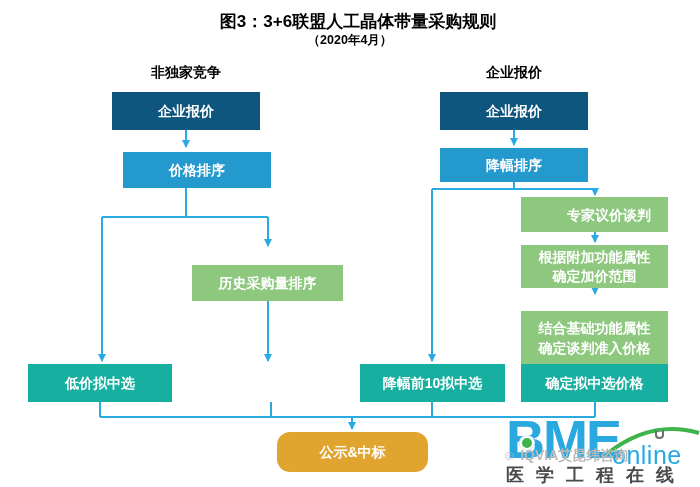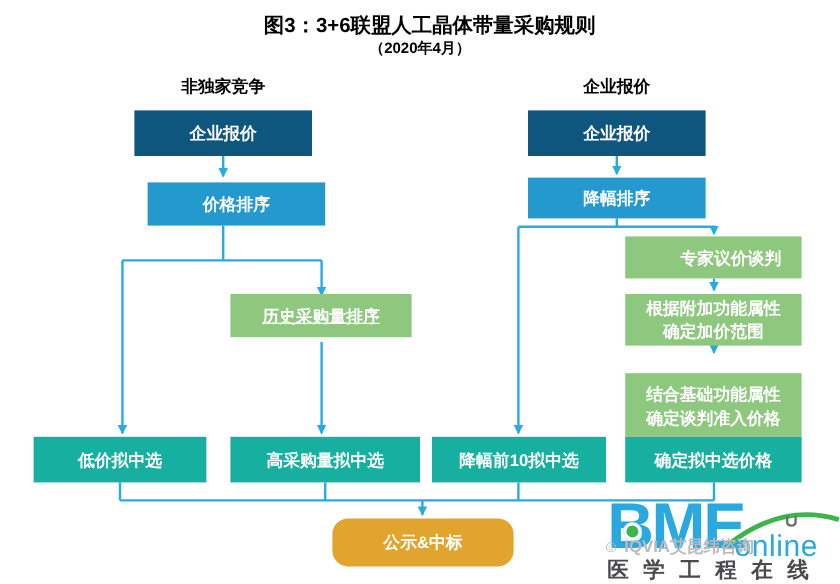--- a/index.html
+++ b/index.html
@@ -31,21 +31,21 @@
   .dark  { background:#0F567F; }
   .mid   { background:#2499CE; }
   .green { background:#8DC87E; }
   .teal  { background:#17AF9F; }
   .orange{ background:#E0A42F; }
 
   .n-quote-l   { left:112px; top:92px;  width:148px; height:38px; }
   .n-price     { left:112px; top:152px; width:148px; height:36px;margin-left:11px; }
   .n-quote-r   { left:440px; top:92px;  width:148px; height:38px; }
   .n-reduce    { left:440px; top:148px; width:148px; height:34px; }
-  .n-history   { left:192px; top:245px; width:151px; height:36px;text-decoration:underline; }
+  .n-history   { left:192px; top:265px; width:151px; height:36px; }
   .n-expert    { left:521px; top:197px; width:147px; height:35px;padding-left:29px; }
   .n-addon     { left:521px; top:245px; width:147px; height:43px; line-height:19px; }
   .n-basic     { left:521px; top:311px; width:147px; height:53px; line-height:20px; }
   .n-low       { left:28px;  top:364px; width:144px; height:38px; }
   .n-high      { left:192px; top:364px; width:158px; height:38px; }
   .n-top10     { left:360px; top:364px; width:145px; height:38px; }
   .n-confirm   { left:521px; top:364px; width:147px; height:38px; }
   .n-announce  { left:277px; top:432px; width:151px; height:40px;border-radius:13px; }
 
   svg.connectors { position:absolute; left:0; top:0; z-index:1; }
@@ -142,23 +142,20 @@
     <span>根据附加功能属性</span>
     <span>确定加价范围</span>
   </div>
   <div class="node green n-basic">
     <span>结合基础功能属性</span>
     <span>确定谈判准入价格</span>
   </div>
   <div class="node teal n-low">
     <span>低价拟中选</span>
   </div>
-  <div class="node teal n-high">
-    <span>高采购量拟中选</span>
-  </div>
   <div class="node teal n-top10">
     <span>降幅前10拟中选</span>
   </div>
   <div class="node teal n-confirm">
     <span>确定拟中选价格</span>
   </div>
   <div class="node orange n-announce">
     <span>公示&amp;中标</span>
   </div>
 

